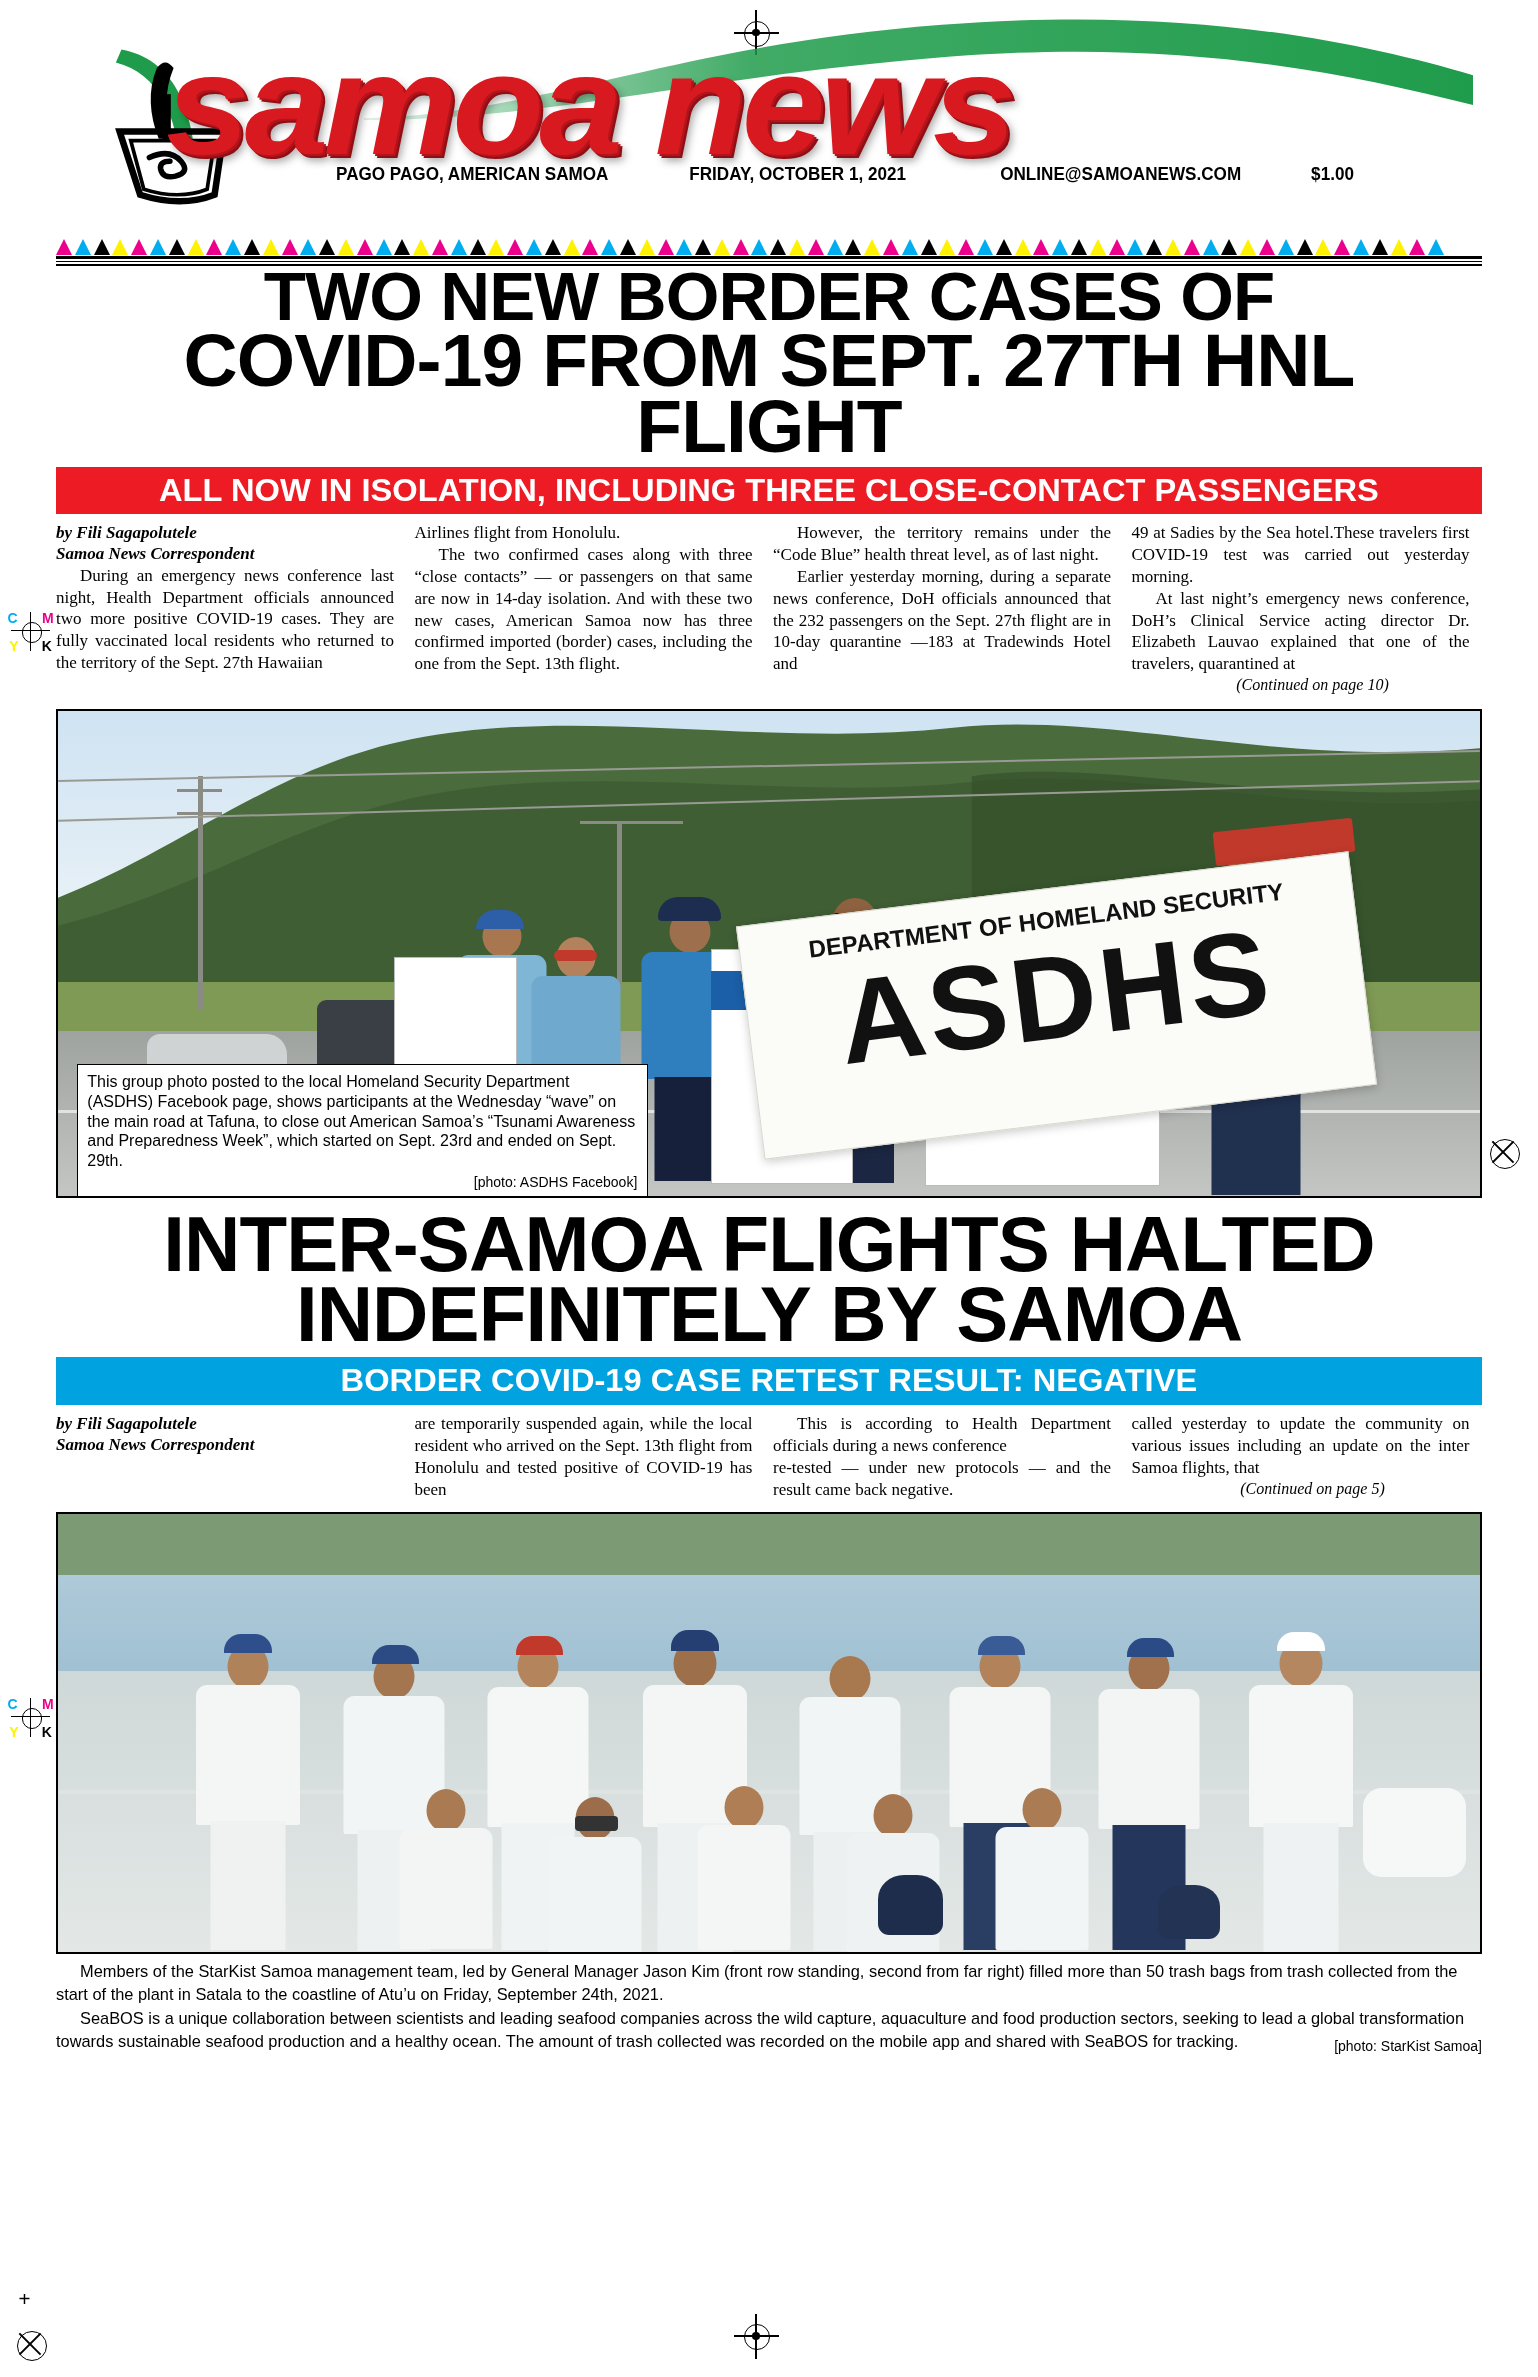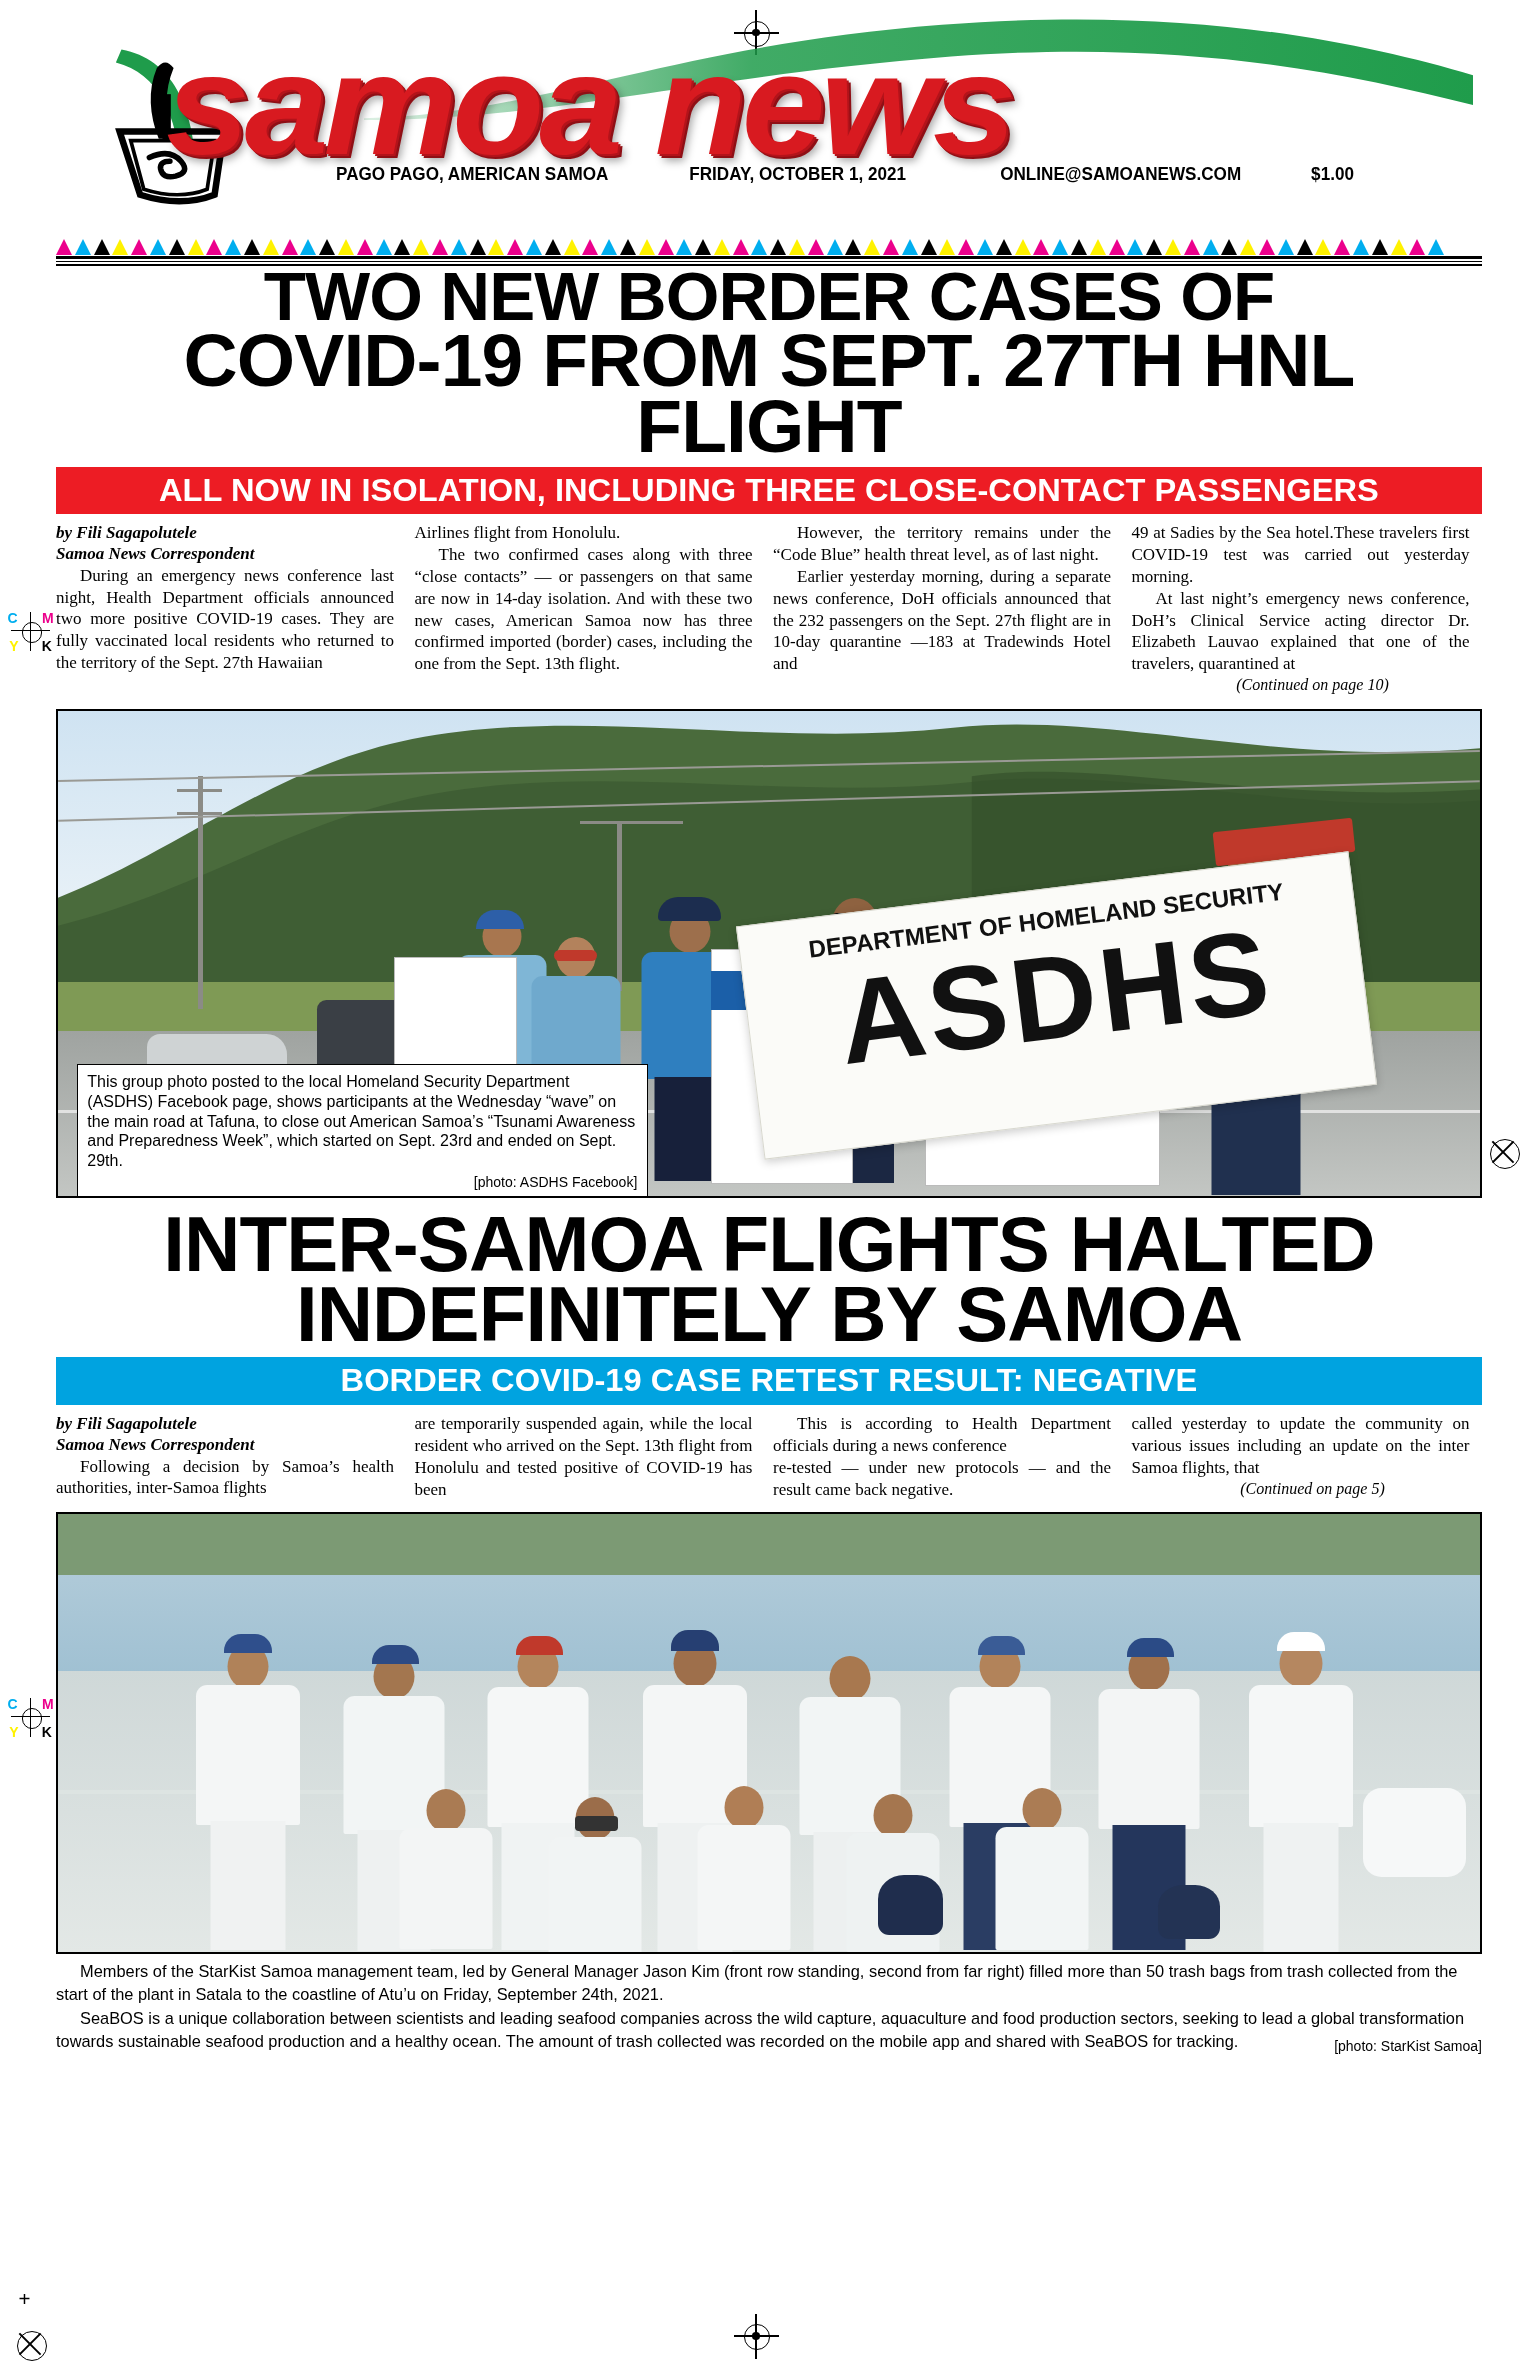--- a/index.html
+++ b/index.html
@@ -405,21 +405,20 @@
   </div>
 
   <div class="subbar" id="second-subbar" style="height: 48px; background: rgb(0, 163, 224);">
     <span>BORDER COVID-19 CASE RETEST RESULT: NEGATIVE</span>
   </div>
 
   <div class="cols">
     <div class="col">
       <div class="byline">by Fili Sagapolutele</div>
       <div class="byline">Samoa News Correspondent</div>
-      <p>Following a decision by Samoa’s health authorities, inter-Samoa flights</p>
     </div>
     <div class="col">
       <p style="text-indent:0">are temporarily suspended again, while the local resident who arrived on the Sept. 13th flight from Honolulu and tested positive of COVID-19 has been</p>
     </div>
     <div class="col">
       <p>This is according to Health Department officials during a news conference</p>
       <p style="text-indent:0">re-tested — under new protocols — and the result came back negative.</p>
     </div>
     <div class="col">
       <p style="text-indent:0">called yesterday to update the community on various issues including an update on the inter Samoa flights, that</p>

